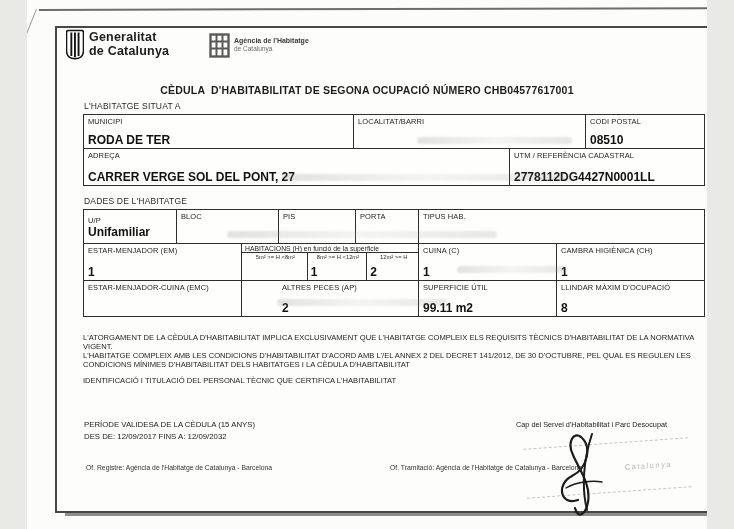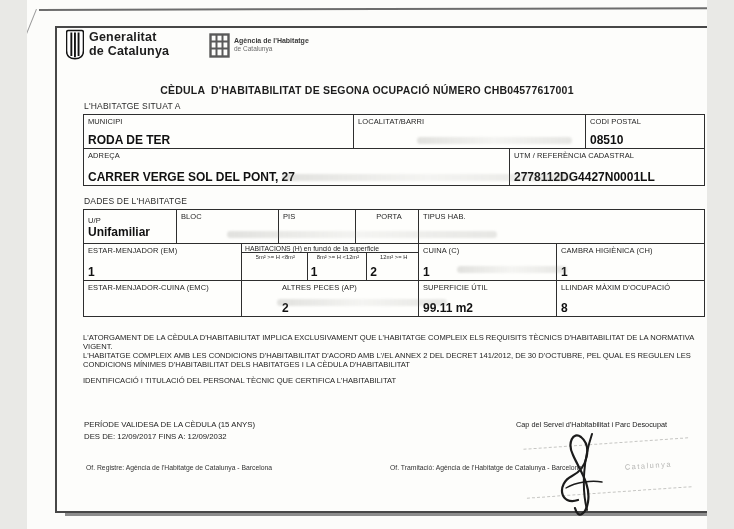--- a/index.html
+++ b/index.html
@@ -131,21 +131,21 @@
         <span class="val">Unifamiliar</span>
       </div>
       <div class="cell" style="width:102px;">
         <span class="lbl">BLOC</span>
         <span class="val"></span>
       </div>
       <div class="cell" style="width:77px;">
         <span class="lbl">PIS</span>
         <span class="val"></span>
       </div>
-      <div class="cell" style="width:63px;text-align:center;">
+      <div class="cell" style="width:63px;">
         <span class="lbl">PORTA</span>
         <span class="val"></span>
       </div>
       <div class="cell" style="width:148px;">
         <span class="lbl">TIPUS HAB.</span>
         <span class="val"></span>
       </div>
     </div>
     <div class="trow" style="height:36px;">
       <div class="cell" style="width:157px;">

